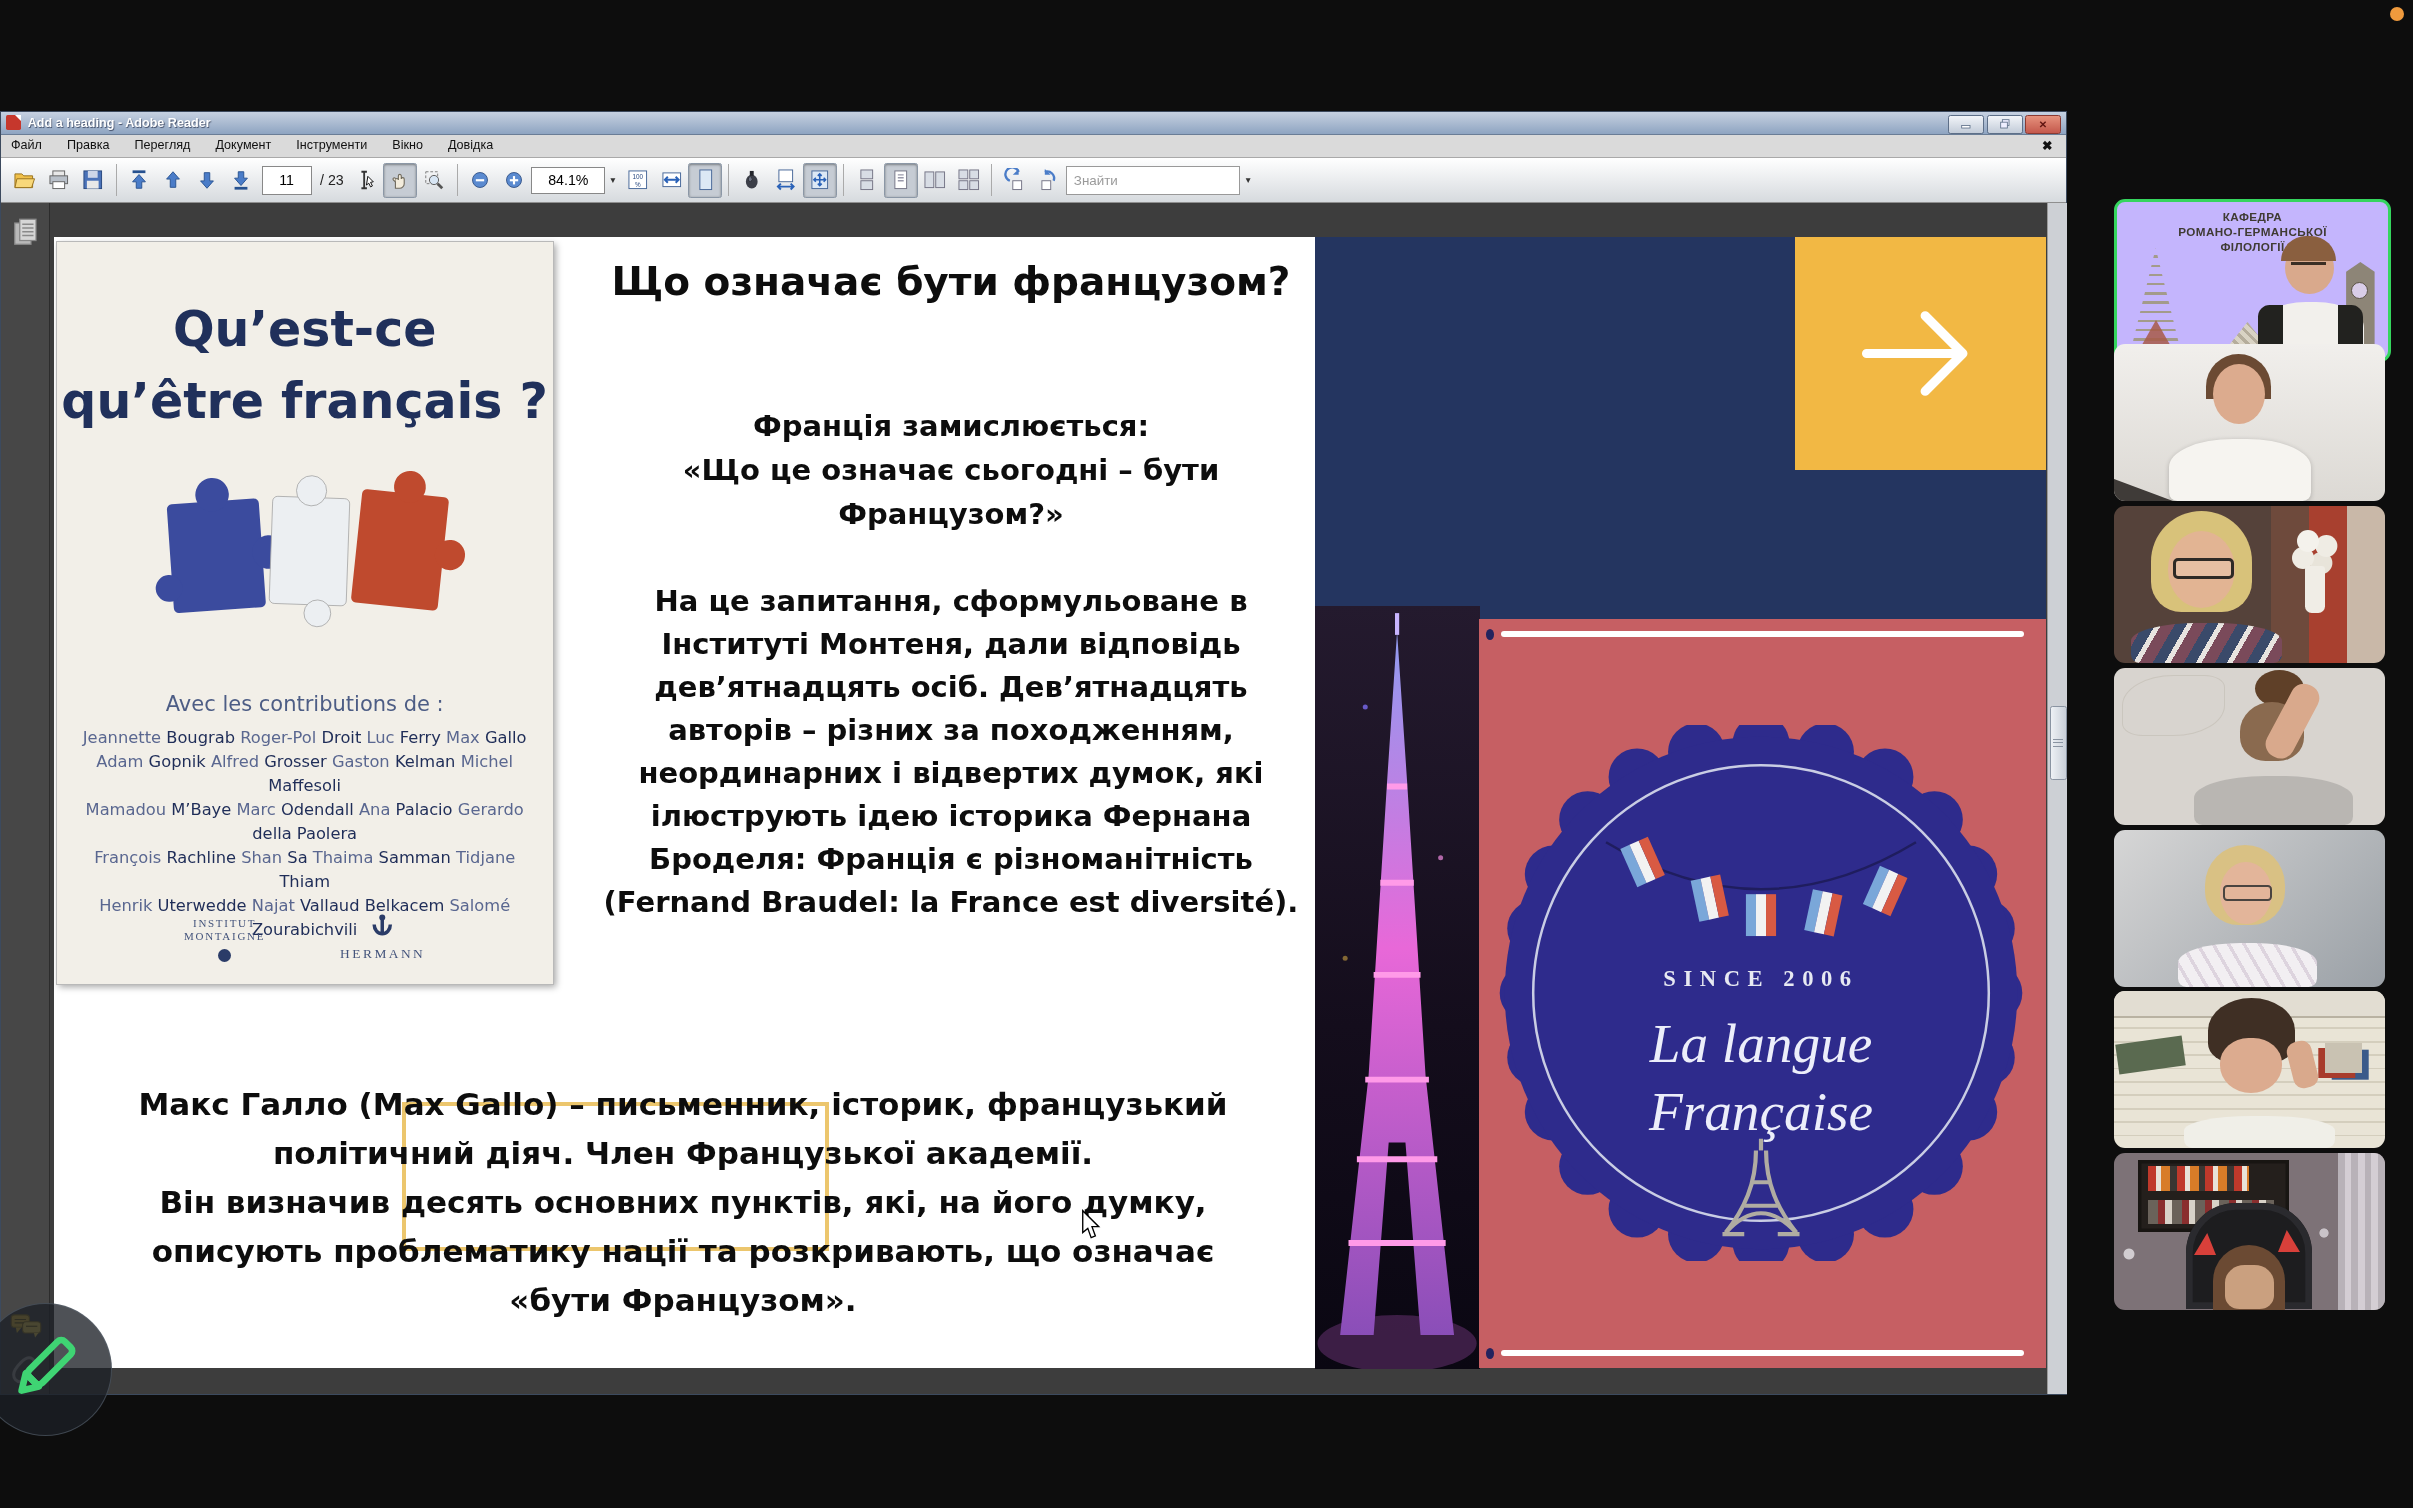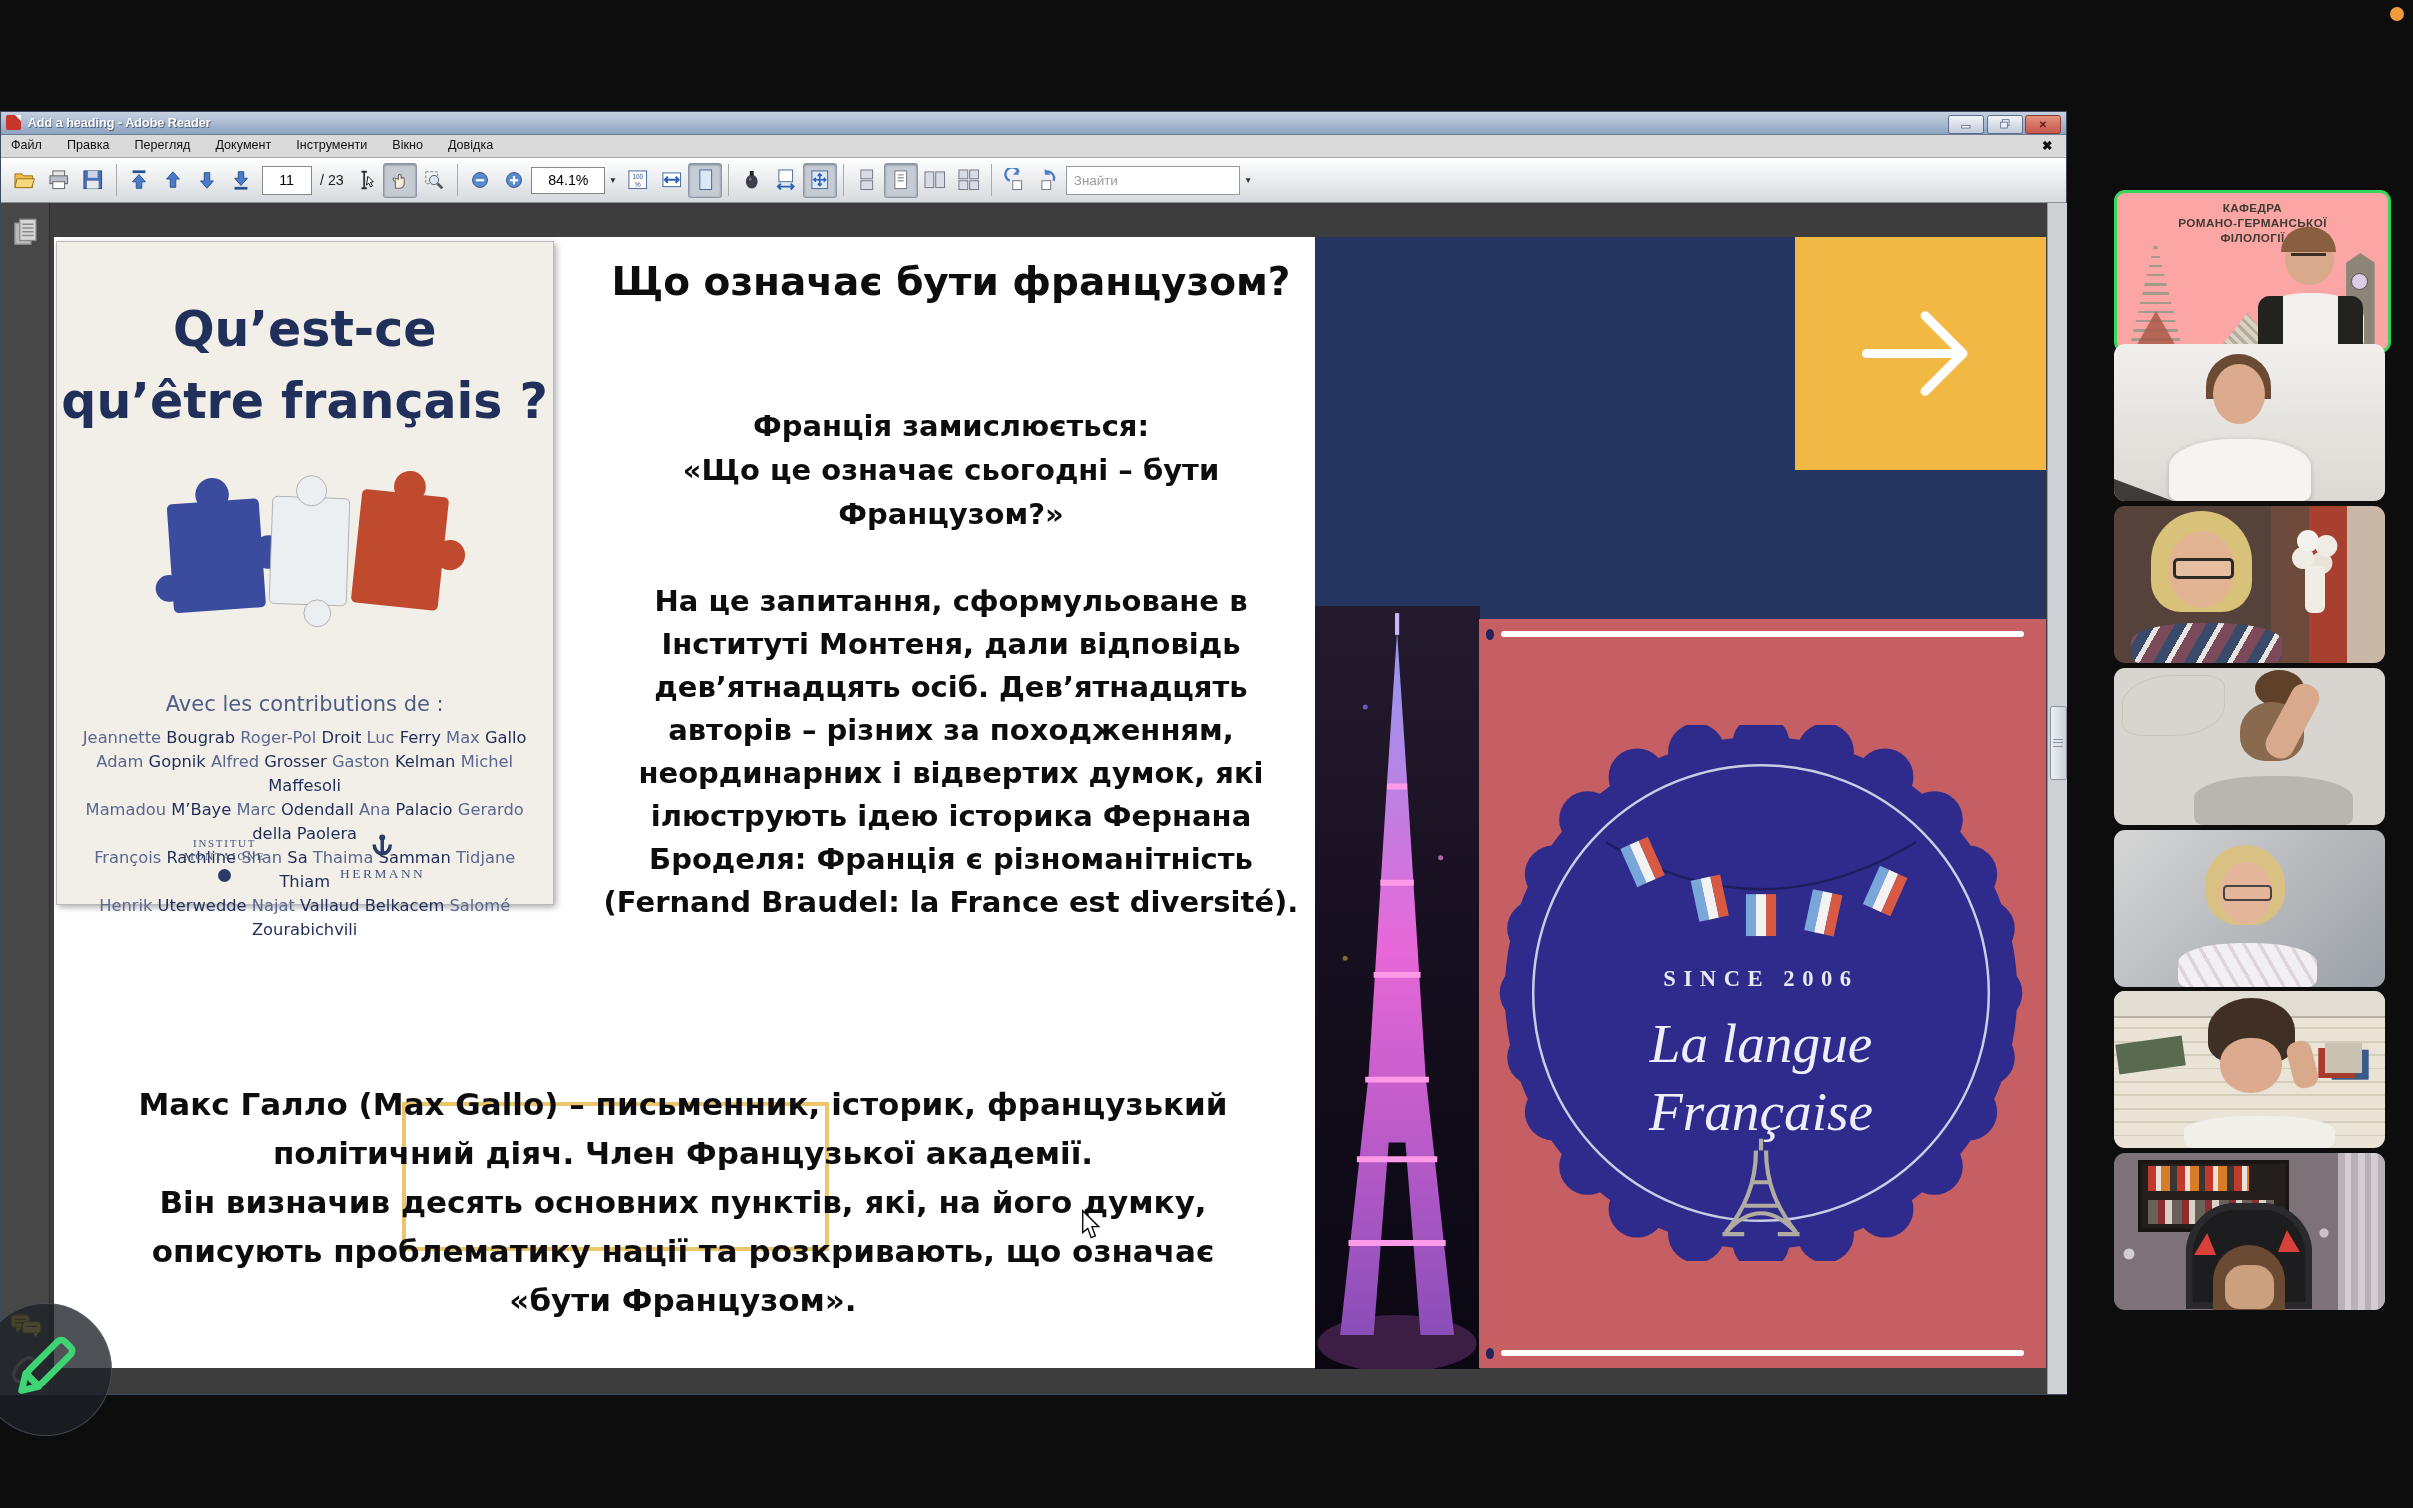--- a/index.html
+++ b/index.html
@@ -42,21 +42,21 @@
   .findbox{width:159px;height:27px;background:#fff;border:0.8px solid #999;font-size:13.4px;padding:0 6.7px;
     color:#222;flex:0 0 auto;font-family:"Liberation Sans",sans-serif;}
   .findbox::placeholder{color:#9a9a9a;}
   
   #canvas{position:absolute;left:0;top:91px;right:0;bottom:0;background:#3d3d3d;}
   #navstrip{position:absolute;left:0;top:0;width:48px;bottom:0;background:#474747;border-right:1.7px solid #2c2c2c;}
   
   #slide{position:absolute;left:53px;top:34px;width:1992px;height:1131px;background:#fff;}
   #slide, #slide *{box-sizing:border-box;}
   
-  #cover{position:absolute;left:1.7px;top:4.2px;width:498px;height:664px;background:#f2efe8;
+  #cover{position:absolute;left:1.7px;top:4.2px;width:498px;height:744px;background:#f2efe8;
     border:0.8px solid #b9b9b9;box-shadow:2.5px 2.5px 6.7px rgba(0,0,0,.35);text-align:center;
     font-family:"DejaVu Sans",sans-serif;}
   .cov-t{font-size:49px;font-weight:bold;color:#20305b;letter-spacing:0px;}
   #cov-t1{margin-top:59px;} #cov-t2{margin-top:15px;}
   #contrib-h{margin-top:39px;font-size:21px;color:#4d5d85;}
   #contrib{margin-top:10px;font-size:16.3px;line-height:24px;color:#5a6790;padding:0 11.7px;}
   #contrib .b{font-weight:normal;color:#1f2d58;text-align:right;}
   .logos{position:absolute;bottom:22px;left:0;right:0;display:flex;justify-content:center;gap:75px;align-items:flex-end;}
   .logoblk{font-family:"Liberation Serif",serif;color:#44547c;font-size:11px;letter-spacing:1.7px;line-height:12.6px;}
   .logodot{width:13.4px;height:13.4px;border-radius:50%;background:#2b3c68;margin:6.7px auto 0;}
@@ -516,21 +516,21 @@
       <div id="sthumb" style="position:absolute">
           <i></i>
           <i></i>
           <i></i>
         </div>
     </div>
   </div>
 
   <div id="strip">
 
-    <div class="thumb active" style="top:190px;background:#fca5a5">
+    <div class="thumb active" style="top:199px;background:#c4b5fd">
       <div class="bannertext">
         <div>КАФЕДРА</div>
         <div>РОМАНО-ГЕРМАНСЬКОЇ</div>
         <div>ФІЛОЛОГІЇ</div>
       </div>
       <div style="position:absolute;left:11.7px;bottom:0;width:54px;height:111px;background:repeating-linear-gradient(0deg,#a39b8a 0 2.5px,transparent 2.5px 9.2px);clip-path:polygon(50% 0,100% 100%,0 100%)"></div>
       <div style="position:absolute;left:17px;bottom:0;width:44px;height:39px;background:#a85a48;clip-path:polygon(50% 0,100% 100%,0 100%);opacity:.85"></div>
       <div style="position:absolute;right:13.4px;bottom:0;width:28.5px;height:97px;background:#8d8577;clip-path:polygon(50% 0,100% 10%,100% 100%,0 100%,0 10%)"></div>
       <div style="position:absolute;right:20px;bottom:60px;width:15px;height:15px;border-radius:50%;background:#d9cde8;border:1.7px solid #5a5244"></div>
       <div style="position:absolute;left:101px;bottom:0;width:59px;height:37px;background:repeating-linear-gradient(45deg,#b5ad9c 0 3.4px,#d9d3c4 3.4px 7.5px);clip-path:polygon(50% 0,100% 100%,0 100%)"></div>

